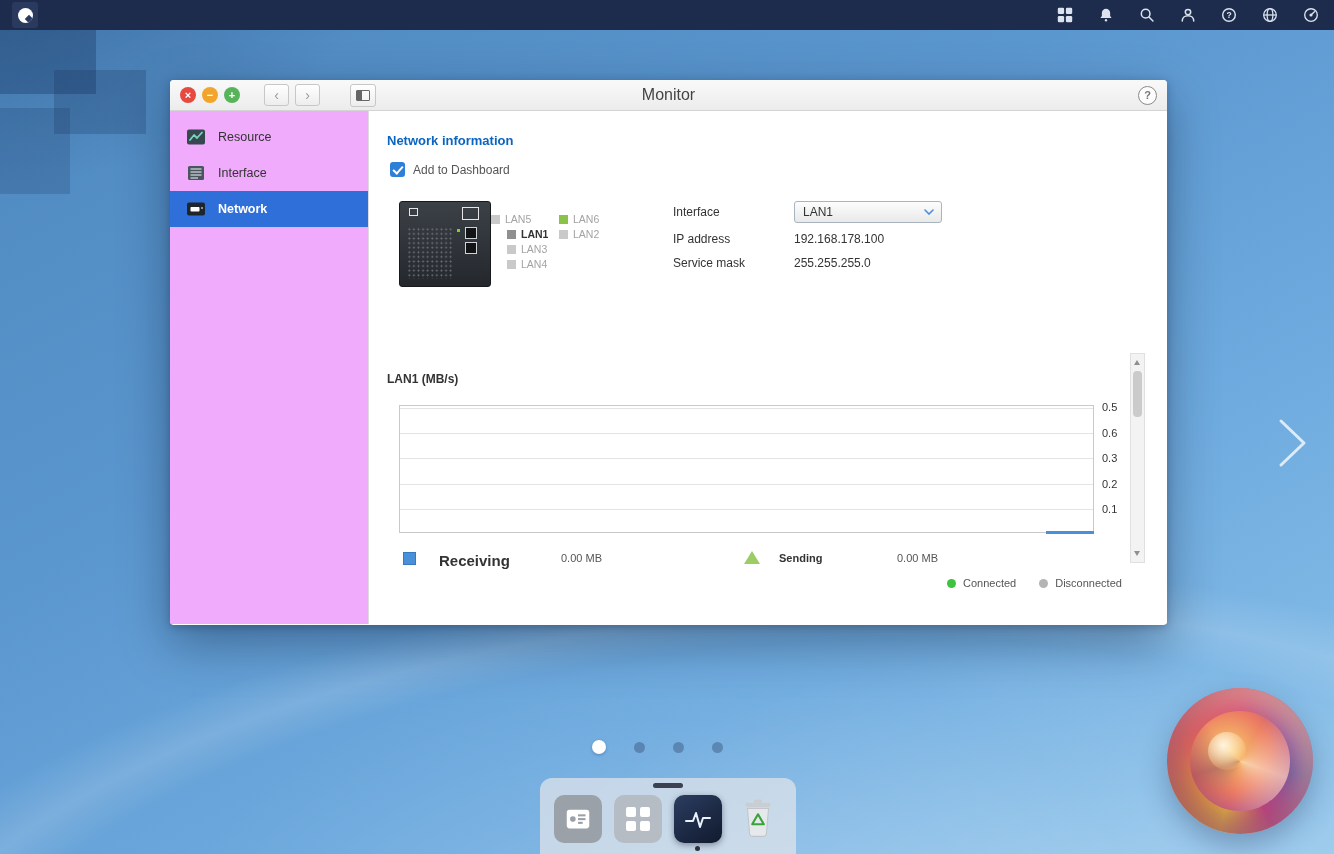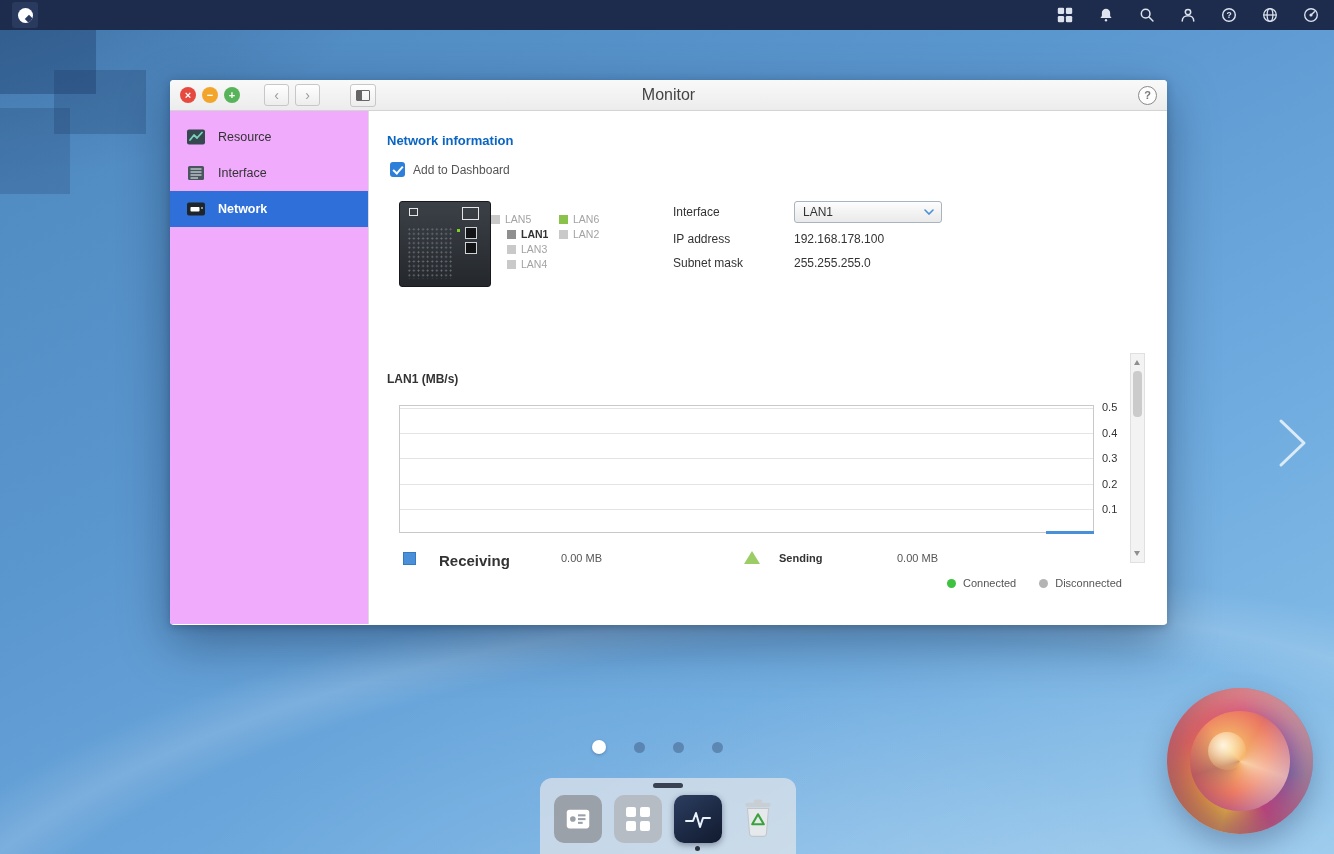--- a/index.html
+++ b/index.html
@@ -327,36 +327,36 @@
               <svg width="10" height="6" viewBox="0 0 10 6">
                   <polyline points="1,1 5,5 9,1" fill="none" stroke="#4a90d9" stroke-width="1.6" stroke-linecap="round"></polyline>
                 </svg>
             </div>
           </div>
           <div class="frow">
               <span class="flabel">IP address</span>
               <span class="fvalue">192.168.178.100</span>
             </div>
           <div class="frow">
-              <span class="flabel">Subnet mask</span>
+              <span class="flabel">Service mask</span>
               <span class="fvalue">255.255.255.0</span>
             </div>
         </div>
 
         <div class="chart-title">LAN1 (MB/s)</div>
         <div class="chart">
           <div class="gridline g1"></div>
           <div class="gridline g2"></div>
           <div class="gridline g3"></div>
           <div class="gridline g4"></div>
           <div class="gridline g5"></div>
           <div class="flatline"></div>
         </div>
         <span class="ytick yt1">0.5</span>
-        <span class="ytick yt2">0.4</span>
+        <span class="ytick yt2">0.6</span>
         <span class="ytick yt3">0.3</span>
         <span class="ytick yt4">0.2</span>
         <span class="ytick yt5">0.1</span>
 
         <span class="lg-sq"></span>
         <span class="lg-name1">Receiving</span>
         <span class="lg-val1">0.00 MB</span>
         <span class="lg-tri"></span>
         <span class="lg-name2">Sending</span>
         <span class="lg-val2">0.00 MB</span>

